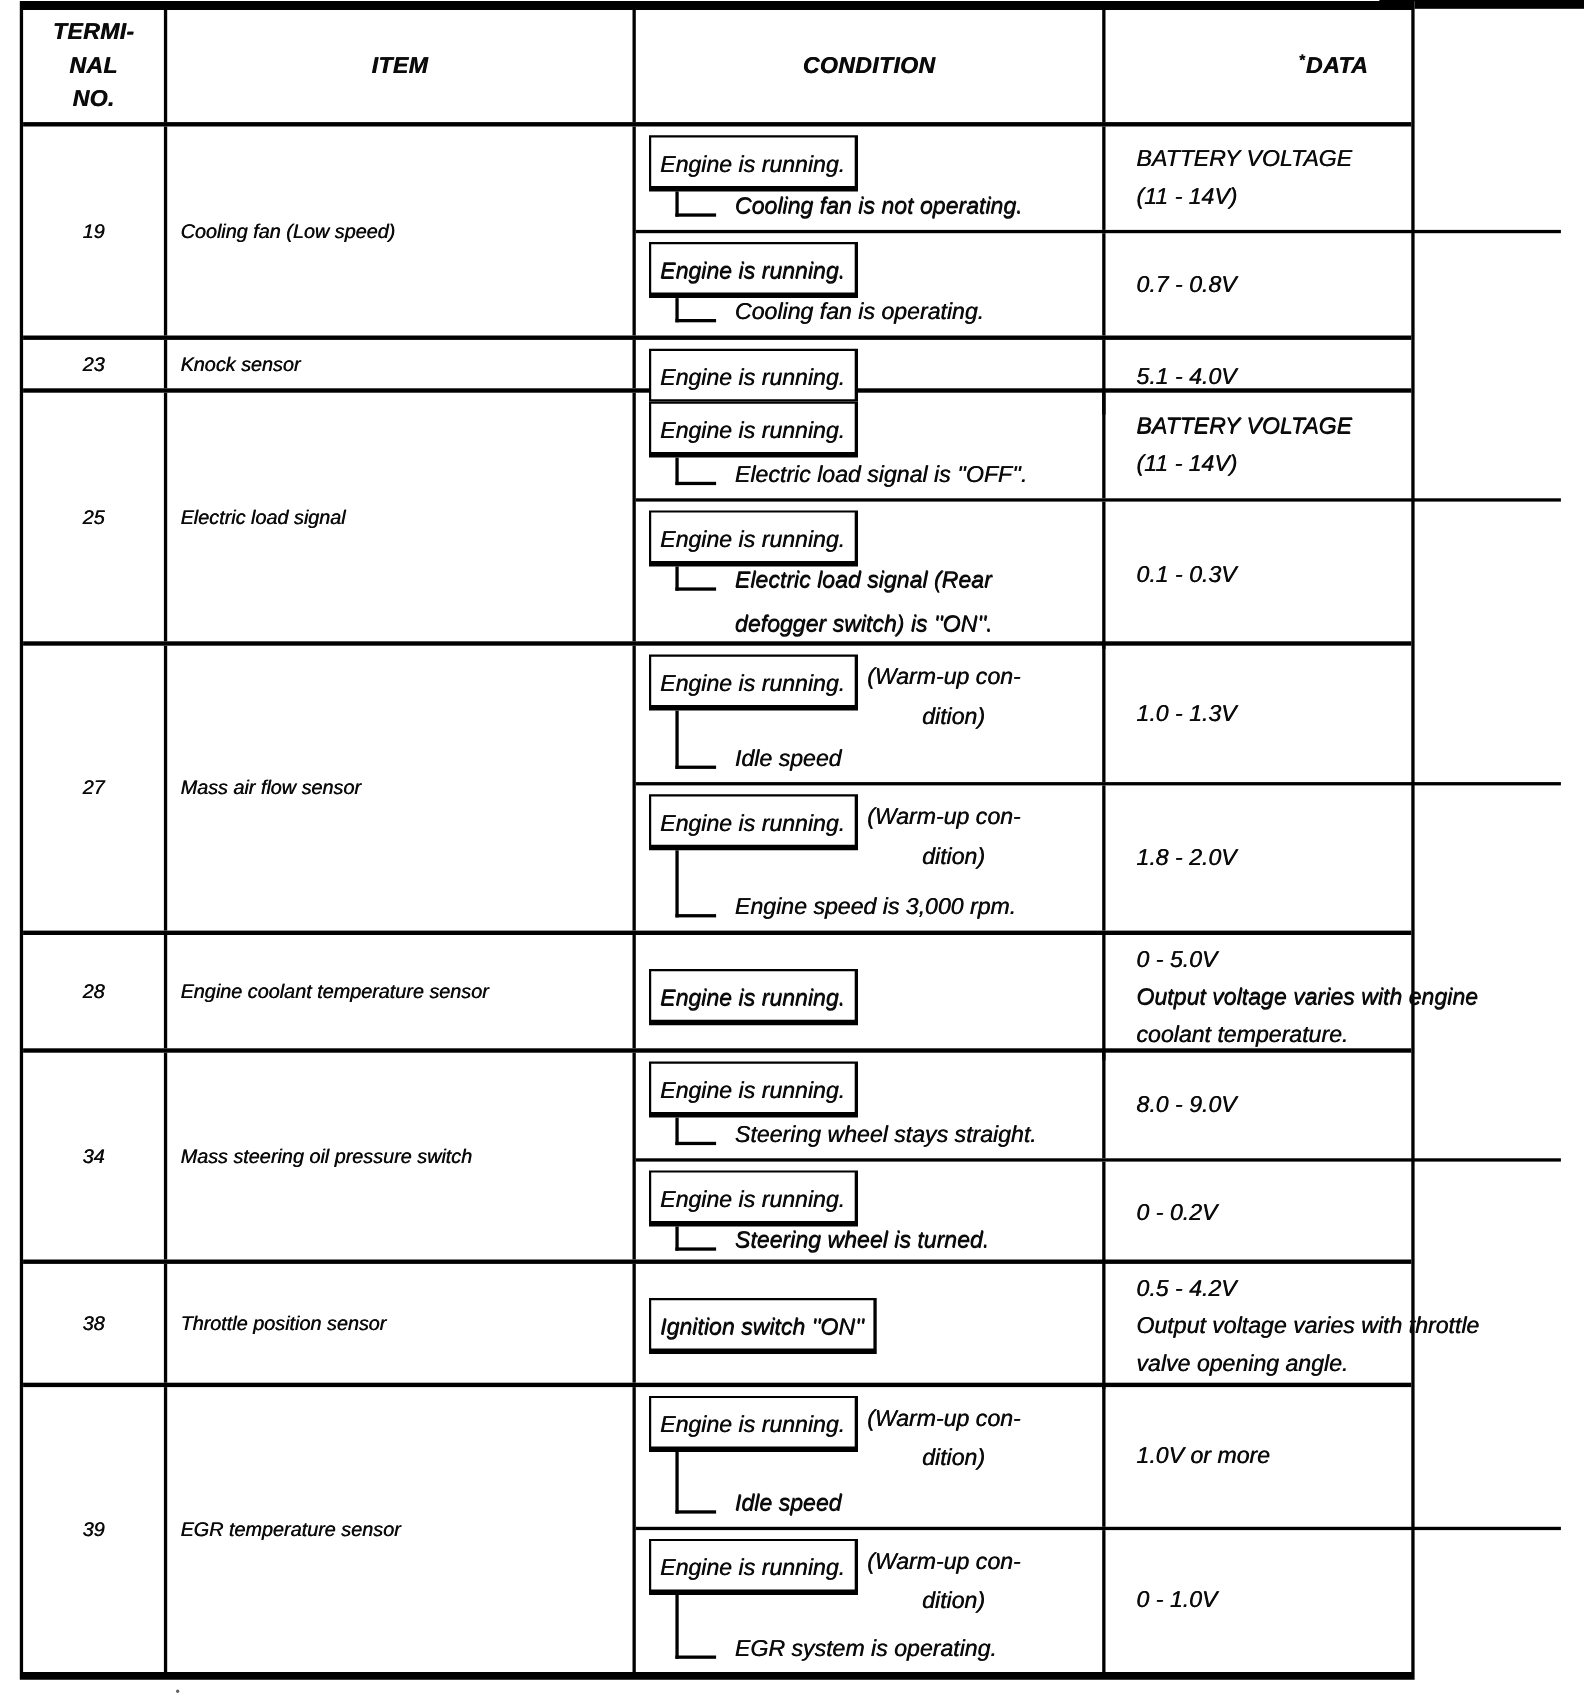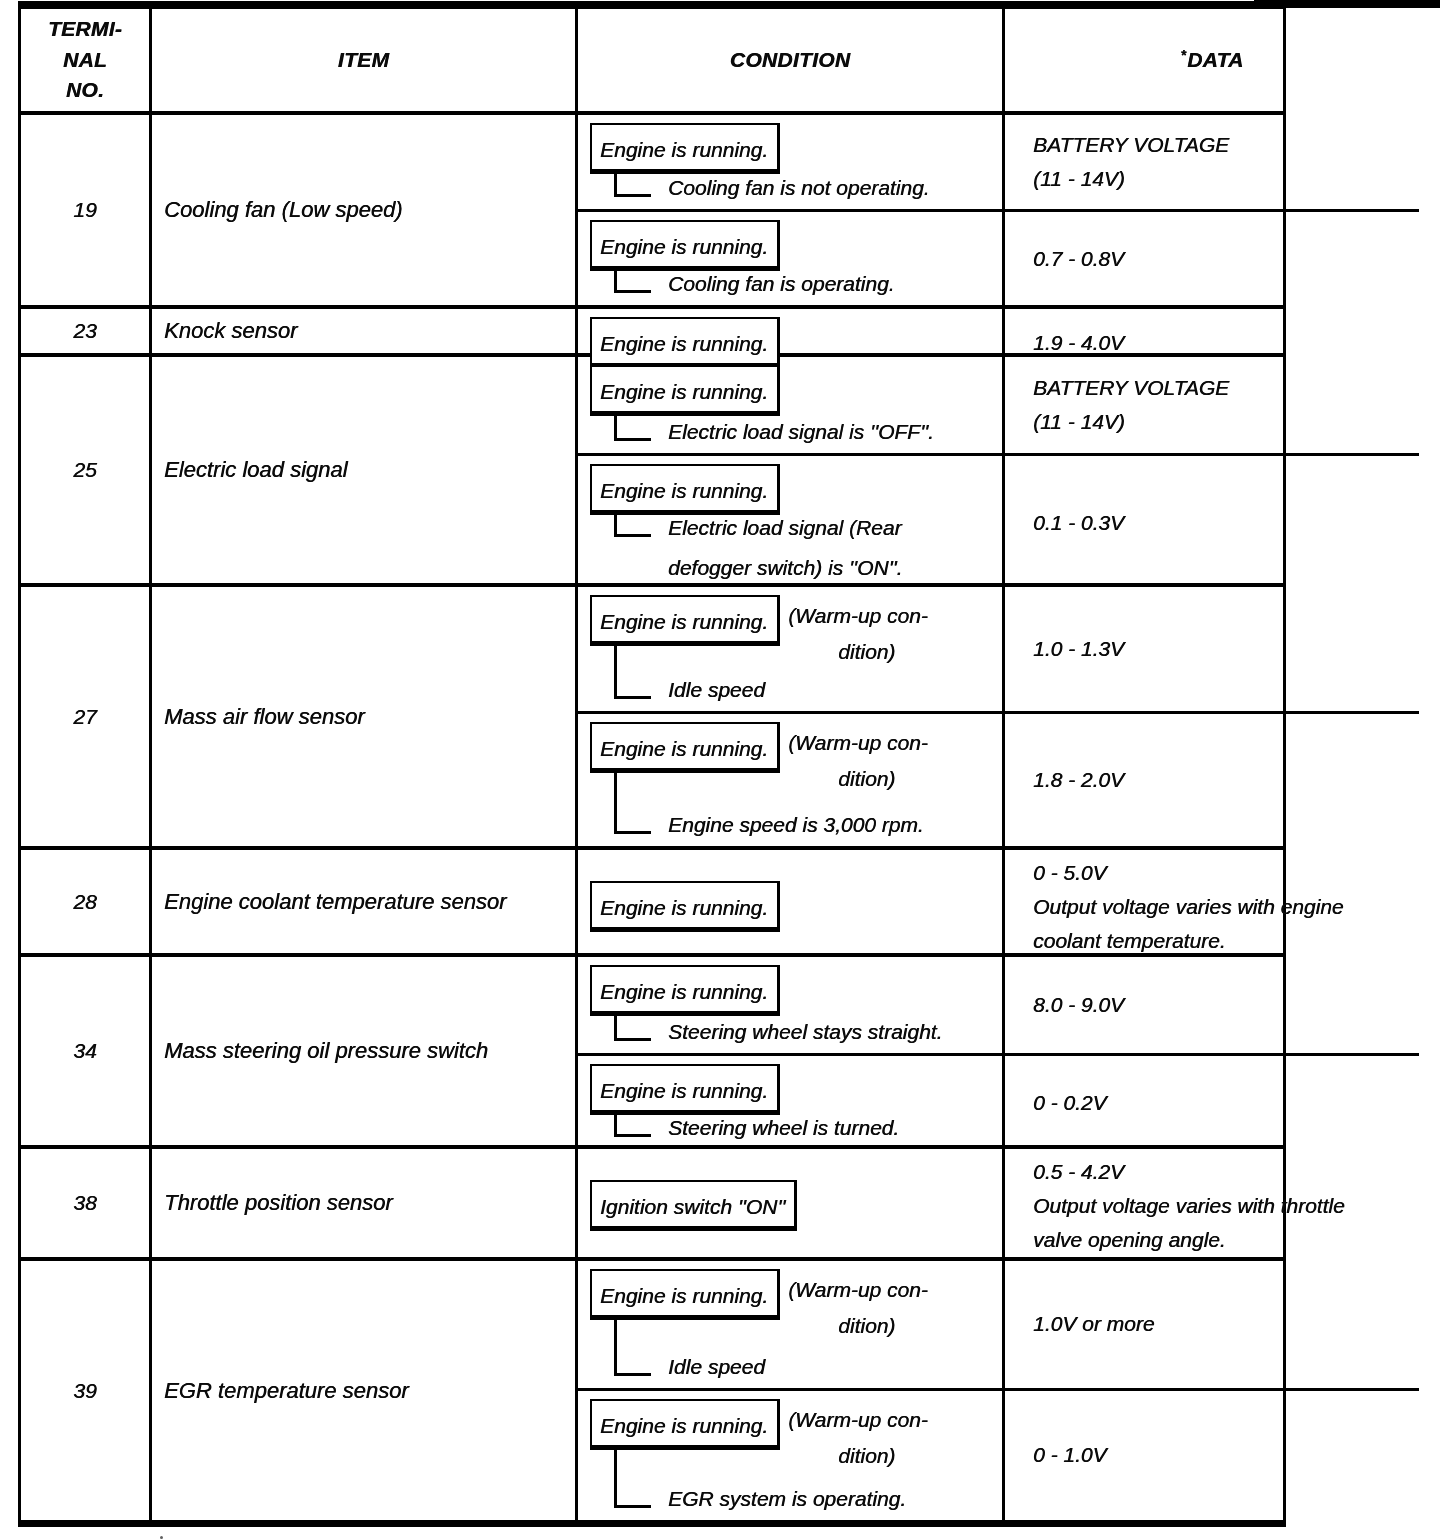--- a/index.html
+++ b/index.html
@@ -26,25 +26,25 @@
     font-size:21px; font-weight:bold; line-height:1.45; letter-spacing:0.3px;
     border-right:3px solid #000;
   }
   .hcell:last-child { border-right:none; }
   .star { font-size:14px; vertical-align:7px; margin-right:1px; }
   
   .trow { display:grid; grid-template-columns:131px 426px 841px; border-top:4px solid #000; }
   .trow:first-child { border-top:none; }
   .tcell {
     display:flex; align-items:center; justify-content:center;
-    font-size:21px; border-right:3px solid #000;
+    font-size:18px; border-right:3px solid #000;
   }
   .icell {
     display:flex; align-items:center; padding-left:12px;
-    font-size:22px; border-right:3px solid #000;
+    font-size:18px; border-right:3px solid #000;
   }
   .sub { display:grid; grid-template-columns:427px 414px; }
   .sub + .sub { border-top:3px solid #000; }
   .cond {
     position:relative; border-right:3px solid #000;
     display:flex; flex-direction:column; justify-content:space-between;
     padding:8px 4px 9px 12px; font-size:21px;
   }
   .cond.center { justify-content:center; }
   .chead { position:relative; z-index:2; display:flex; align-items:flex-start; }
@@ -159,21 +159,21 @@
             <span>Knock sensor</span>
           </div>
           <div class="subs">
             <div class="sub" style="height: 44px;">
               <div class="cond center">
                 <div class="chead">
                   <span class="ebox">Engine is running.</span>
                 </div>
               </div>
               <div class="data">
-                <div class="dline">1.9 - 4.0V</div>
+                <div class="dline">5.1 - 4.0V</div>
               </div>
             </div>
           </div>
         </div>
         <div class="trow">
           <div class="tcell">
             <span>25</span>
           </div>
           <div class="icell">
             <span>Electric load signal</span>

